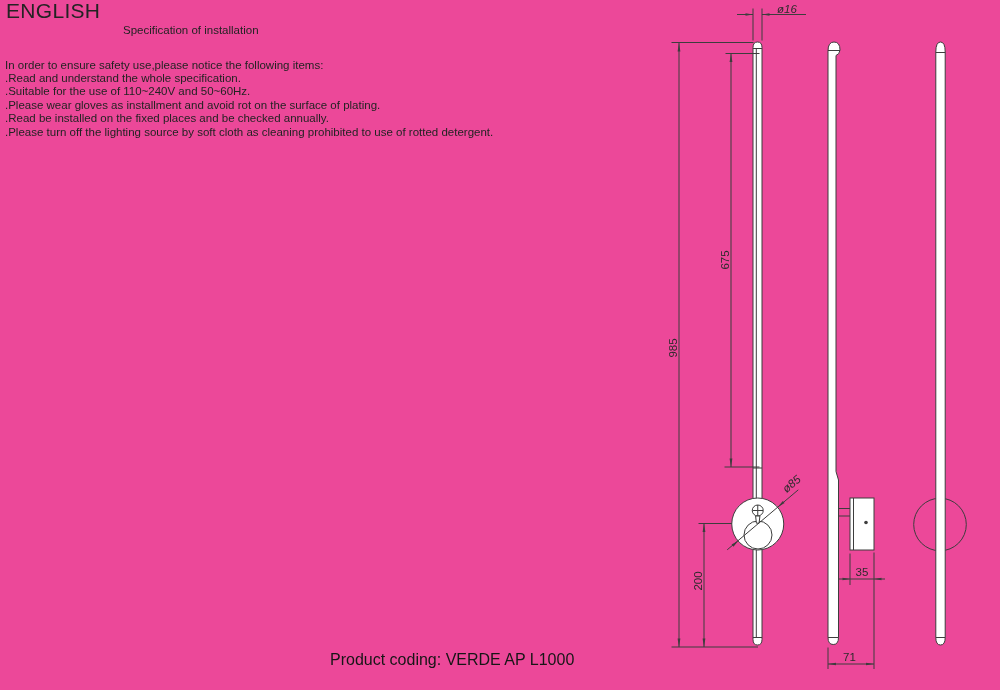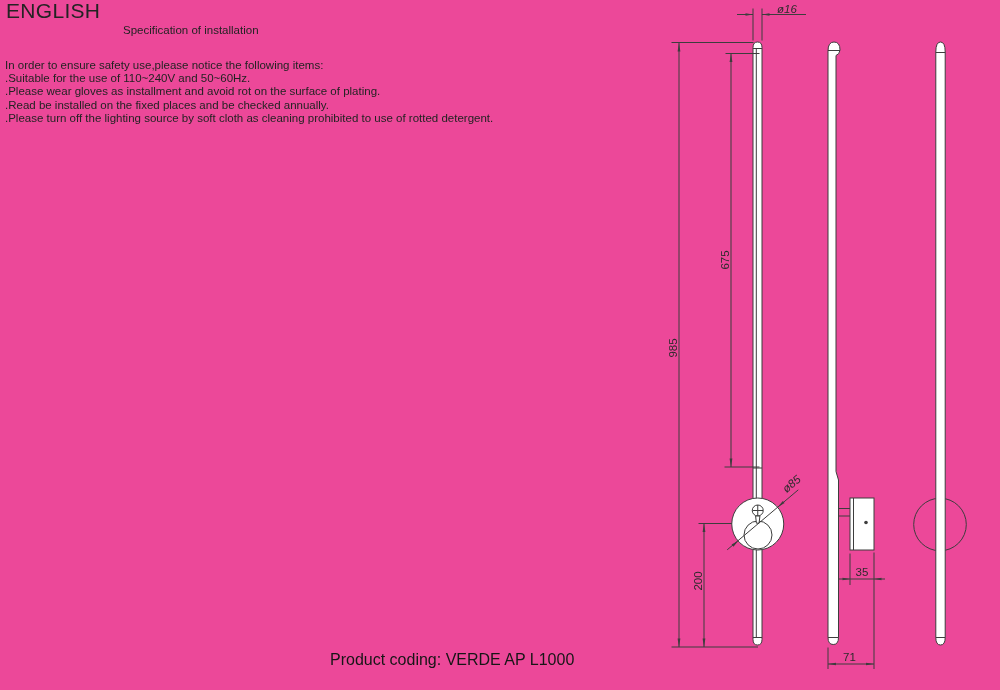--- a/index.html
+++ b/index.html
@@ -36,20 +36,21 @@
 </head>
 <body>
 
 <div class="page">
 
   <div class="english">ENGLISH</div>
   <div class="subtitle">Specification of installation</div>
 
   <div class="spec">
     <div>In order to ensure safety use,please notice the following items:</div>
+    <div>.Read and understand the whole specification.</div>
     <div>.Suitable for the use of 110~240V and 50~60Hz.</div>
     <div>.Please wear gloves as installment and avoid rot on the surface of plating.</div>
     <div>.Read be installed on the fixed places and be checked annually.</div>
     <div>.Please turn off the lighting source by soft cloth as cleaning prohibited to use of rotted detergent.</div>
   </div>
 
   <svg class="drawing" width="1000" height="690" viewBox="0 0 1000 690">
 
     <g>
 

